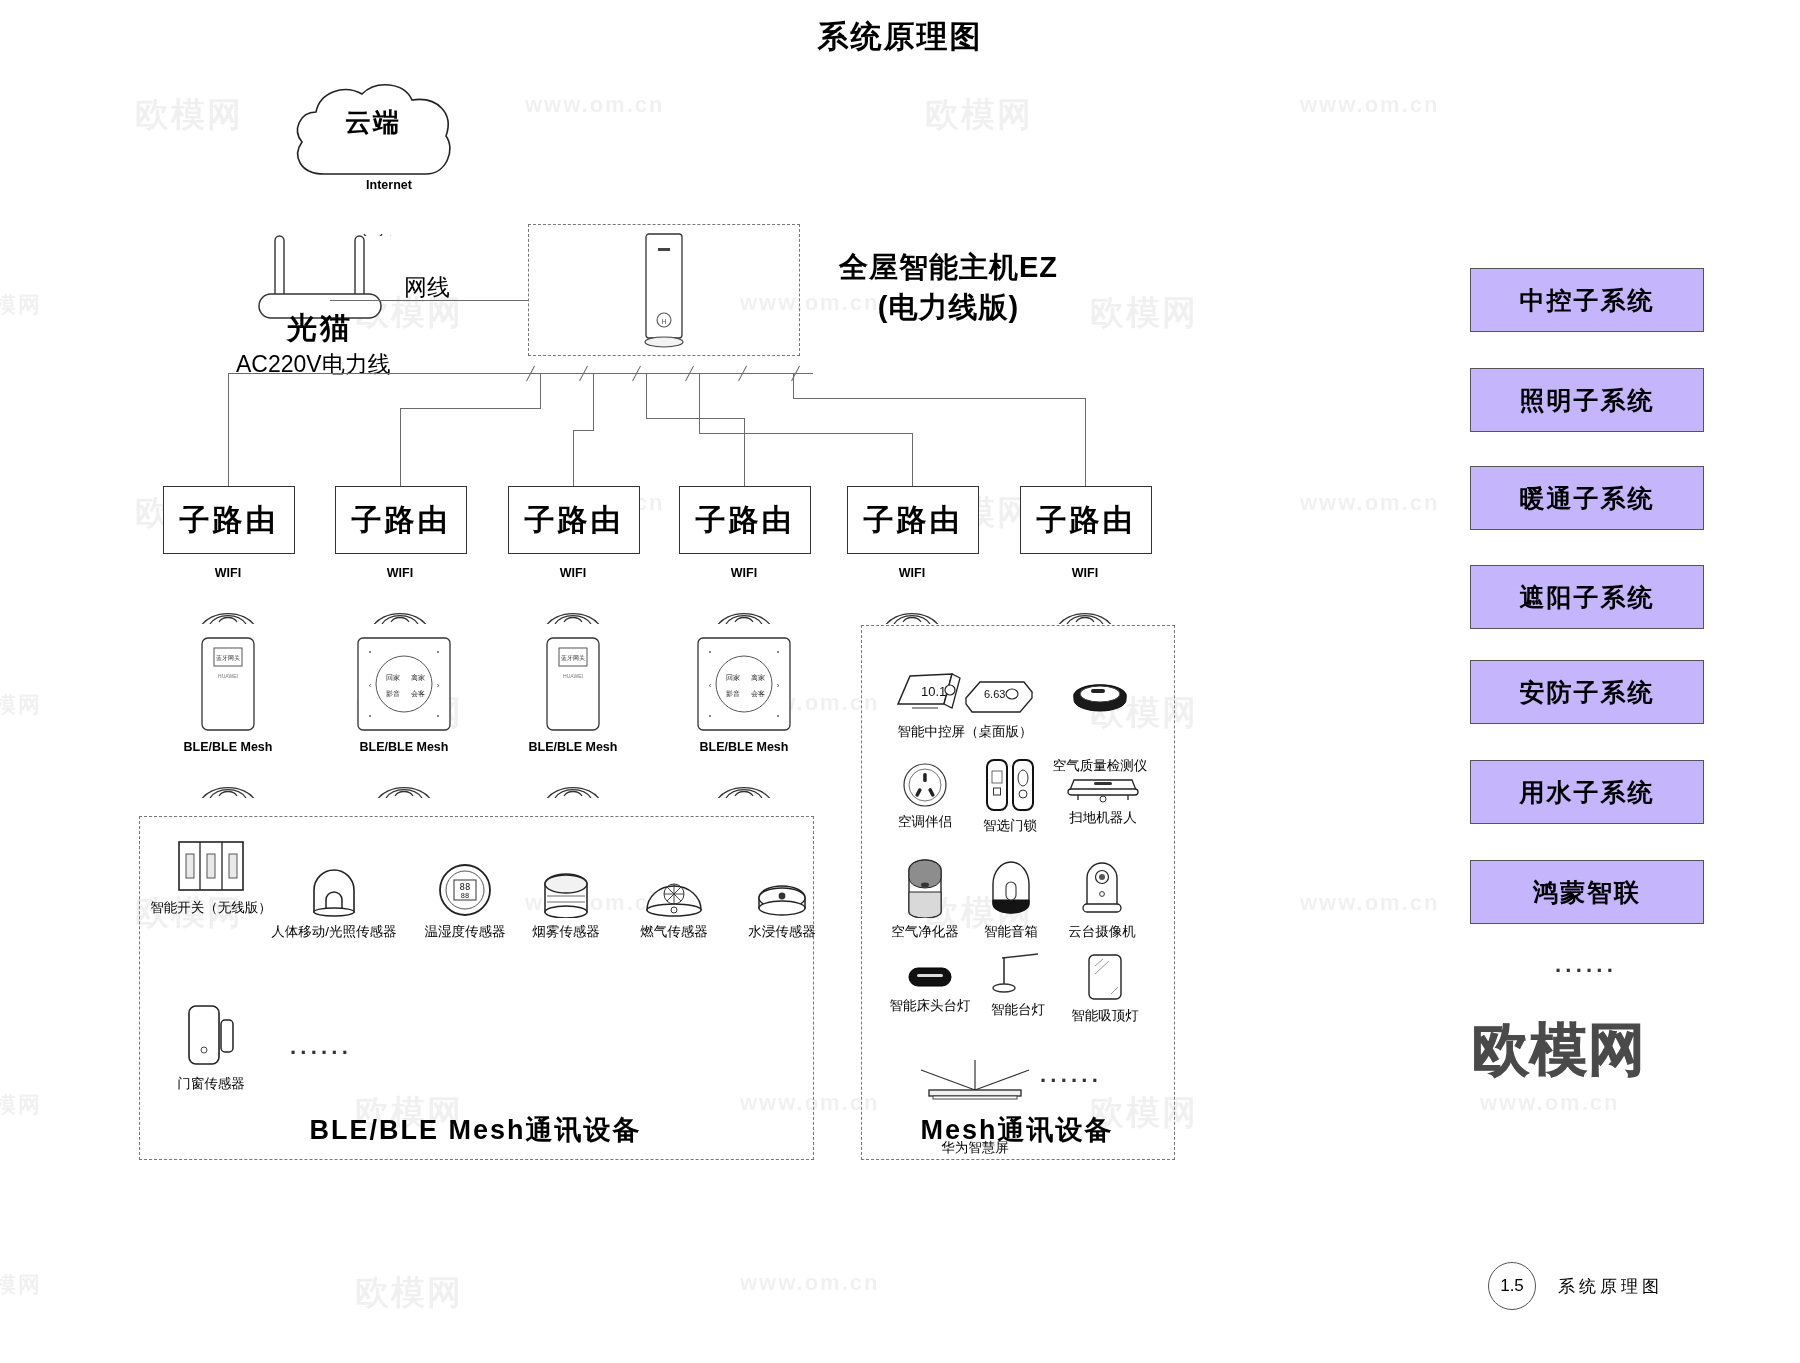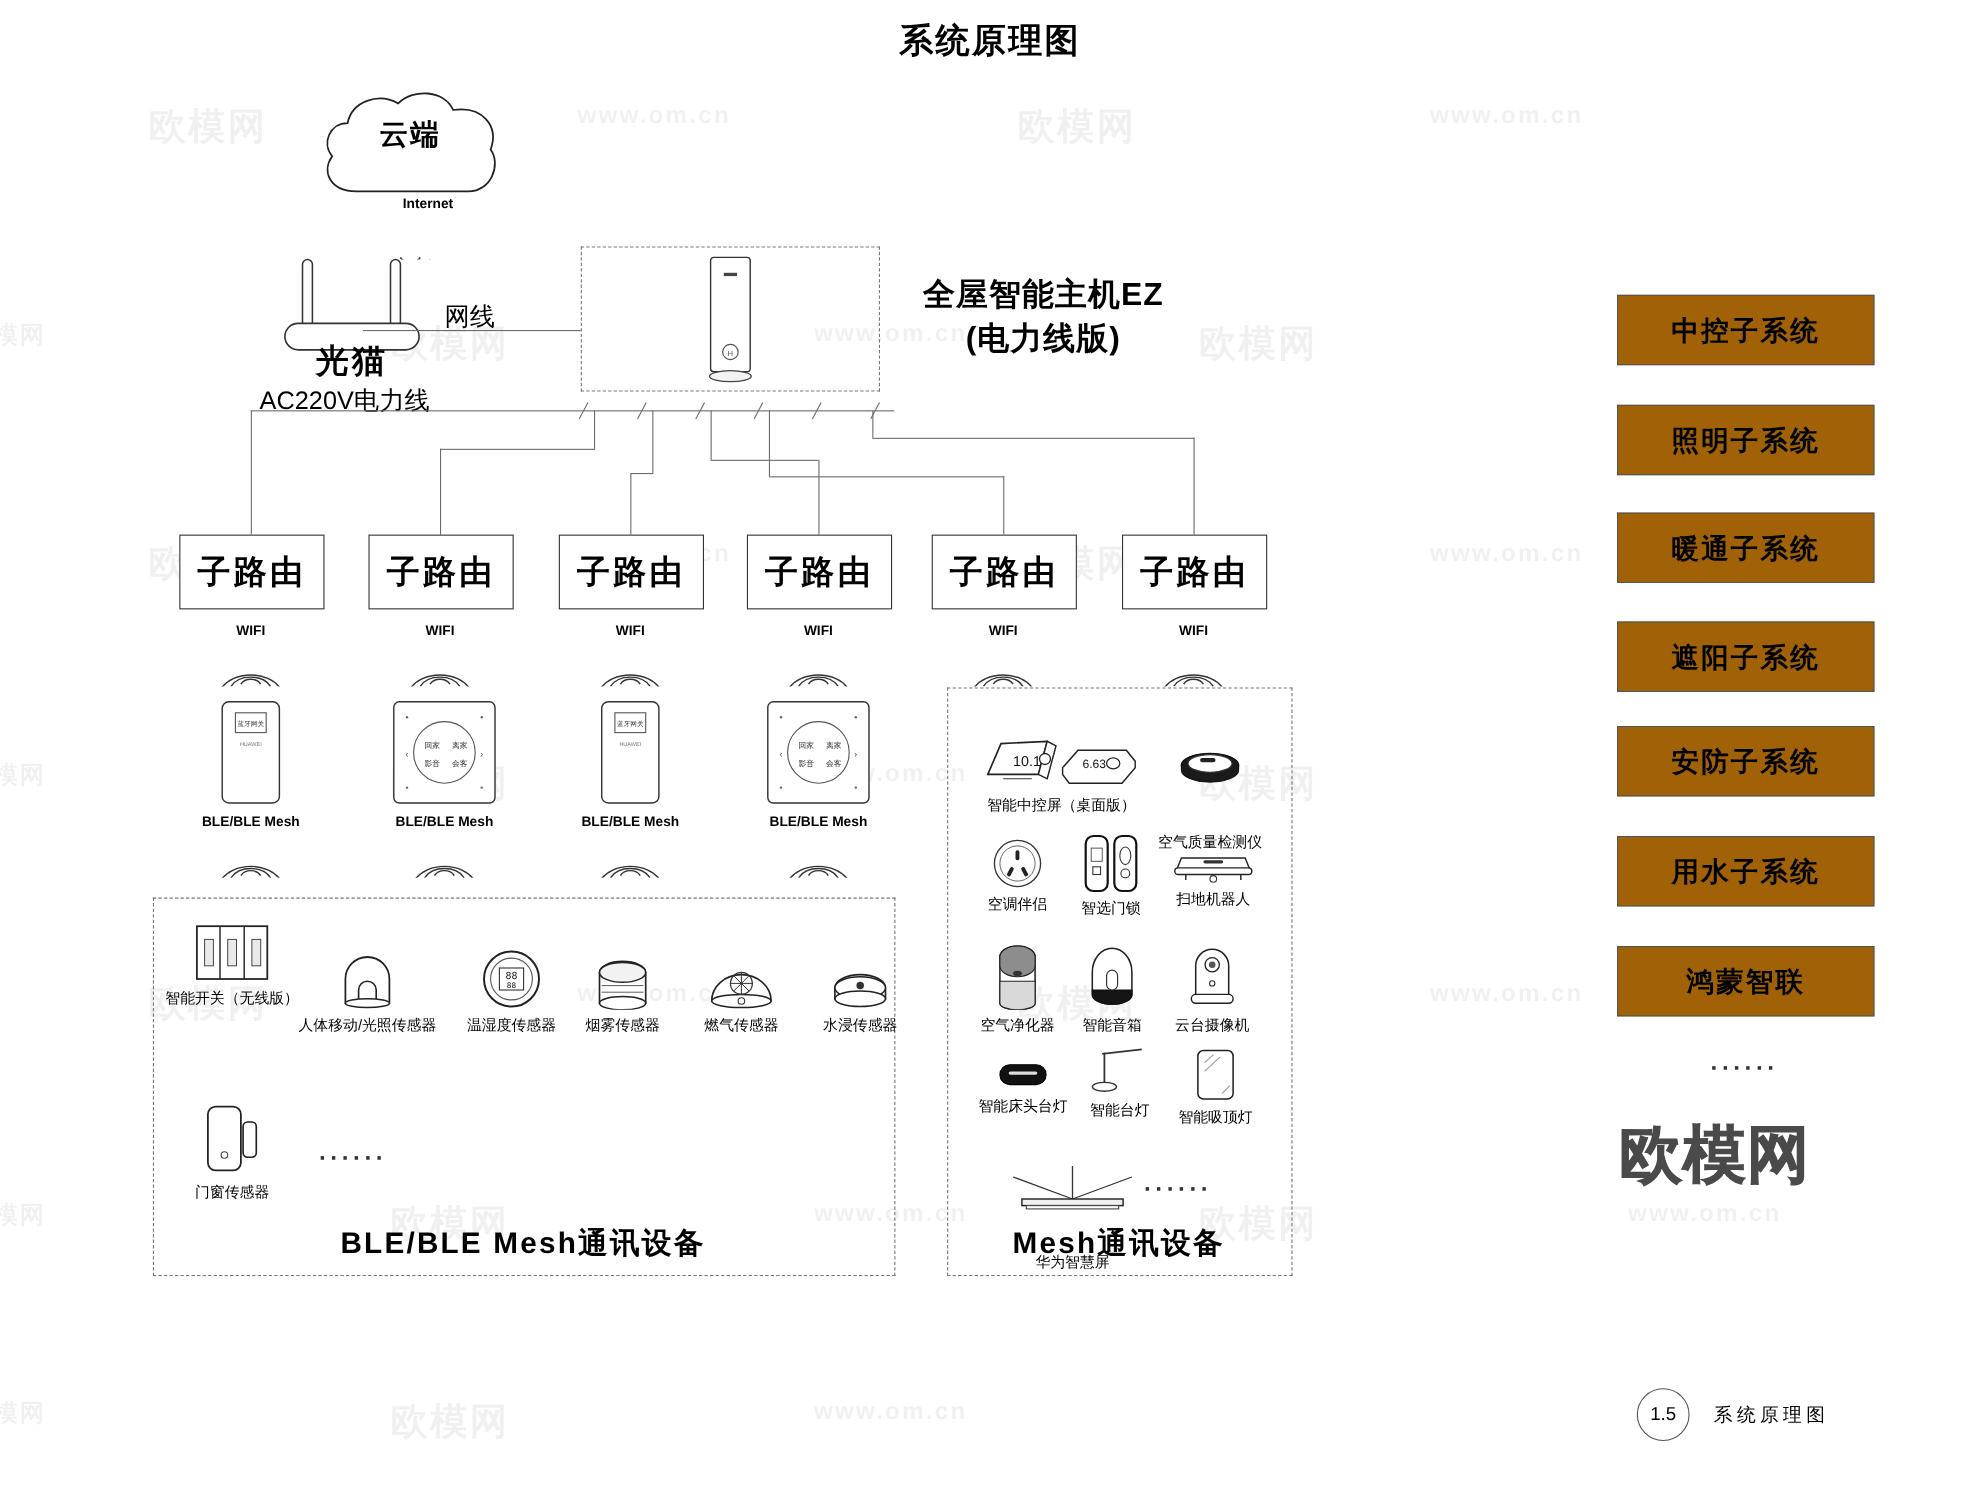--- a/index.html
+++ b/index.html
@@ -4,21 +4,21 @@
 <style>
   html,body{margin:0;padding:0;background:#fff;}
   body{width:1800px;height:1363px;position:relative;font-family:"Liberation Sans","DejaVu Sans",sans-serif;color:#000;overflow:hidden;}
   .abs{position:absolute;}
   
   #page-title{left:0;top:16px;width:1800px;text-align:center;font-size:31px;font-weight:700;letter-spacing:2px;}
   
   .wm{position:absolute;color:#000;opacity:.055;font-size:22px;font-weight:700;letter-spacing:2px;pointer-events:none;user-select:none;white-space:nowrap;}
   .wm.cn{font-size:34px;}
   
-  .sub-box{border:1.4px solid #555;background:#a16207;display:flex;align-items:center;justify-content:center;font-size:25px;font-weight:700;letter-spacing:2px;}
+  .sub-box{border:1.4px solid #555;background:#c4b5fd;display:flex;align-items:center;justify-content:center;font-size:25px;font-weight:700;letter-spacing:2px;}
   .router-box{border:1.3px solid #333;background:#fff;display:flex;align-items:center;justify-content:center;font-size:30px;font-weight:700;letter-spacing:3px;}
   .dash-box{border:1.6px dashed #777;background:transparent;}
   
   .lbl{font-size:12.5px;font-weight:700;text-align:center;white-space:nowrap;}
   
   .ln{position:absolute;background:#6b6b6b;}
   .lnh{height:1.2px;}
   .lnv{width:1.2px;}
   .slash{position:absolute;width:1.3px;height:17px;background:#6b6b6b;transform:rotate(28deg);}
   

